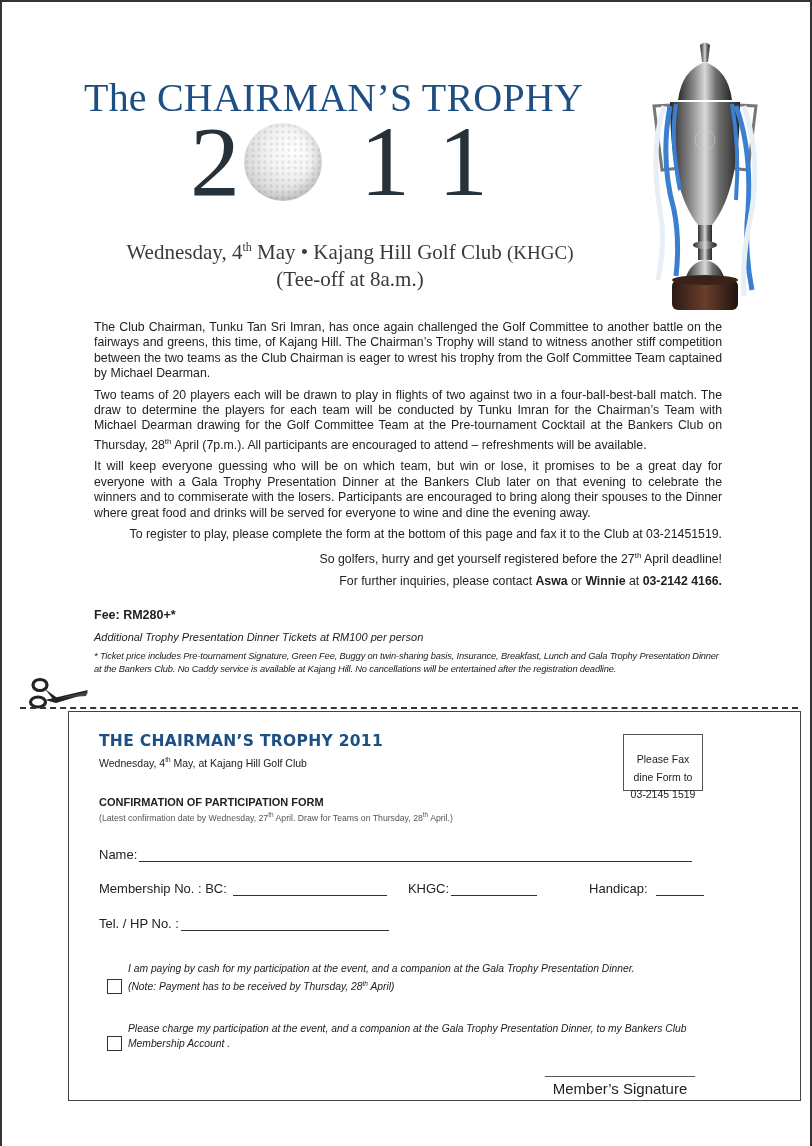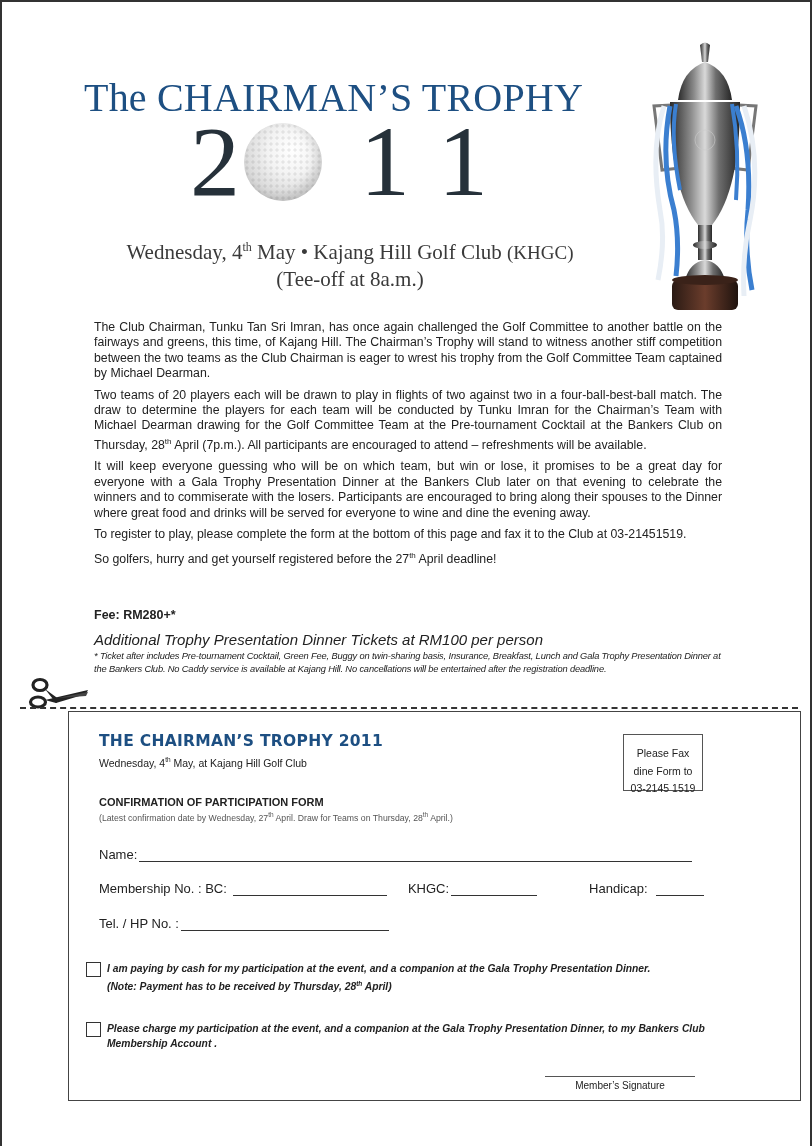--- a/index.html
+++ b/index.html
@@ -23,60 +23,60 @@
     .subtitle { position: absolute; left: 0; top: 234px; width: 700px; text-align: center;
       font-family: "Liberation Serif", serif; font-size: 21px; color: #3a3a3a; line-height: 26px; }
     .subtitle sup { font-size: 12px; }
     .subtitle .small-caps { font-size: 19px; }
 
     .trophy { position: absolute; left: 640px; top: 40px; width: 130px; height: 280px; }
 
     .body-text { position: absolute; left: 94px; top: 320px; width: 628px;
       font-family: "Liberation Sans", sans-serif; font-size: 12.3px; line-height: 15.4px; color: #222; }
     .body-text p { margin-bottom: 6px; text-align: justify; }
-    .body-text p.single { text-align: left; }
+    .body-text p.single { text-align: right; }
     .body-text sup { font-size: 8px; }
     .body-text b { font-weight: bold; }
 
     .fee { position: absolute; left: 94px; top: 608px; font-family: "Liberation Sans", sans-serif;
       font-size: 12.5px; font-weight: bold; color: #222; }
     .fee-note { position: absolute; left: 94px; top: 631px; font-family: "Liberation Sans", sans-serif;
-      font-size: 15px; font-style: italic; color: #222; }
+      font-size: 11px; font-style: italic; color: #222; }
     .fee-fineprint { position: absolute; left: 94px; top: 650px; width: 630px; font-family: "Liberation Sans", sans-serif;
       font-size: 9.3px; font-style: italic; color: #222; line-height: 13.4px; letter-spacing: -0.15px; }
 
     .scissors { position: absolute; left: 26px; top: 676px; width: 66px; height: 34px; }
     .cut-line { position: absolute; left: 20px; top: 707px; width: 778px; border-top: 2px dashed #333; }
 
     .form-box { position: absolute; left: 68px; top: 711px; width: 733px; height: 390px;
       border: 1.5px solid #444; }
     .form-title { position: absolute; left: 30px; top: 20px; font-family: "DejaVu Sans", sans-serif;
       font-weight: bold; font-size: 15.5px; color: #1d4f82; letter-spacing: 0.3px; }
     .form-sub { position: absolute; left: 30px; top: 44px; font-family: "Liberation Sans", sans-serif;
       font-size: 10.5px; color: #222; }
     .form-sub sup, .form-note sup, .checkbox-text sup { font-size: 6.5px; }
     .fax-box { position: absolute; left: 554px; top: 22px; width: 80px; height: 57px; border: 1px solid #555;
-      text-align: center; font-family: "Liberation Sans", sans-serif; font-size: 10.5px; line-height: 17.5px; color: #222; padding-top: 10px; }
+      text-align: center; font-family: "Liberation Sans", sans-serif; font-size: 10.5px; line-height: 17.5px; color: #222; padding-top: 16px; }
     .form-heading { position: absolute; left: 30px; top: 84px; font-family: "Liberation Sans", sans-serif;
       font-weight: bold; font-size: 11px; color: #222; }
     .form-note { position: absolute; left: 30px; top: 99px; font-family: "Liberation Sans", sans-serif;
       font-size: 8.7px; color: #555; }
 
     .field-row { position: absolute; left: 30px; display: flex; align-items: flex-end;
       font-family: "Liberation Sans", sans-serif; font-size: 13px; color: #222; }
     .field-label { white-space: nowrap; }
     .field-line { border-bottom: 1px solid #333; height: 14px; margin-left: 2px; }
 
-    .checkbox-row { position: absolute; left: 17px; display: flex; align-items: flex-start; font-weight: bold; }
+    .checkbox-row { position: absolute; left: 38px; display: flex; align-items: flex-end; }
     .checkbox { width: 15px; height: 15px; border: 1.2px solid #333; background: #fff; margin-right: 6px; margin-top: 1px; flex-shrink: 0; }
     .checkbox-text { font-family: "Liberation Sans", sans-serif; font-size: 10.3px; font-style: italic; color: #222; line-height: 15px; }
 
     .signature-line { position: absolute; left: 476px; top: 364px; width: 150px; border-top: 1px solid #555; }
     .signature-label { position: absolute; left: 476px; top: 368px; width: 150px; text-align: center;
-      font-family: "Liberation Sans", sans-serif; font-size: 10px; color: #222; }
+      font-family: "Liberation Sans", sans-serif; font-size: 15px; color: #222; }
   </style>
 </head>
 <body>
 
 <div class="page-border"></div>
 
 <div class="title">The CHAIRMAN’S TROPHY</div>
 
 <div class="year">
   <span class="year-digit">2</span>
@@ -136,25 +136,26 @@
   <path d="M104 66 Q122 120 110 180 Q102 215 104 256" fill="none" stroke="#e8eef5" stroke-width="5"></path>
   <path d="M92 64 Q100 110 96 160" fill="none" stroke="#3b7fd0" stroke-width="4"></path>
 </svg>
 
 <div class="body-text">
   <p>The Club Chairman, Tunku Tan Sri Imran, has once again challenged the Golf Committee to another battle on the fairways and greens, this time, of Kajang Hill. The Chairman’s Trophy will stand to witness another stiff competition between the two teams as the Club Chairman is eager to wrest his trophy from the Golf Committee Team captained by Michael Dearman.</p>
   <p><span>Two teams of 20 players each will be drawn to play in flights of two against two in a four-ball-best-ball match. The draw to determine the players for each team will be conducted by Tunku Imran for the Chairman’s Team with Michael Dearman drawing for the Golf Committee Team at the Pre-tournament Cocktail at the Bankers Club on Thursday, 28</span><sup>th</sup><span> April (7p.m.). All participants are encouraged to attend – refreshments will be available.</span></p>
   <p>It will keep everyone guessing who will be on which team, but win or lose, it promises to be a great day for everyone with a Gala Trophy Presentation Dinner at the Bankers Club later on that evening to celebrate the winners and to commiserate with the losers. Participants are encouraged to bring along their spouses to the Dinner where great food and drinks will be served for everyone to wine and dine the evening away.</p>
   <p class="single">To register to play, please complete the form at the bottom of this page and fax it to the Club at 03-21451519.</p>
   <p class="single"><span>So golfers, hurry and get yourself registered before the 27</span><sup>th</sup><span> April deadline!</span></p>
+  <p class="single"><span>For further inquiries, please contact </span><b>Aswa</b><span> or </span><b>Winnie</b><span> at </span><b>03-2142 4166.</b></p>
 </div>
 
 <div class="fee">Fee: RM280+*</div>
 <div class="fee-note">Additional Trophy Presentation Dinner Tickets at RM100 per person</div>
-<div class="fee-fineprint">* Ticket after includes Pre-tournament Cocktail, Green Fee, Buggy on twin-sharing basis, Insurance, Breakfast, Lunch and Gala Trophy Presentation Dinner at the Bankers Club.  No Caddy service is available at Kajang Hill.  No cancellations will be entertained after the registration deadline.</div>
+<div class="fee-fineprint">* Ticket price includes Pre-tournament Signature, Green Fee, Buggy on twin-sharing basis, Insurance, Breakfast, Lunch and Gala Trophy Presentation Dinner at the Bankers Club.  No Caddy service is available at Kajang Hill.  No cancellations will be entertained after the registration deadline.</div>
 
 <svg class="scissors" viewBox="0 0 66 34">
   <ellipse cx="14" cy="9" rx="7" ry="5.5" fill="none" stroke="#222" stroke-width="3.2"></ellipse>
   <ellipse cx="12" cy="26" rx="7.5" ry="5" fill="none" stroke="#222" stroke-width="3.2"></ellipse>
   <path d="M19 13 L34 24 L30 27 Z" fill="#222"></path>
   <path d="M19 24 L62 14 L60 18 L30 27 Z" fill="#222"></path>
   <path d="M32 22 L62 16 L60 20 Z" fill="#444"></path>
 </svg>
 <div class="cut-line"></div>
 

